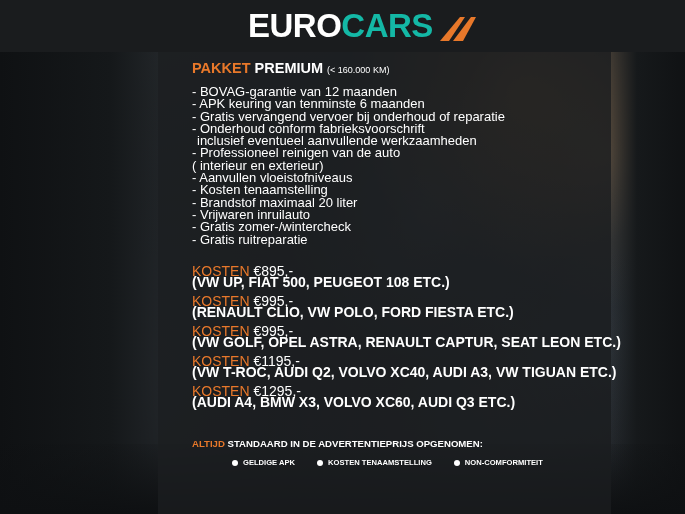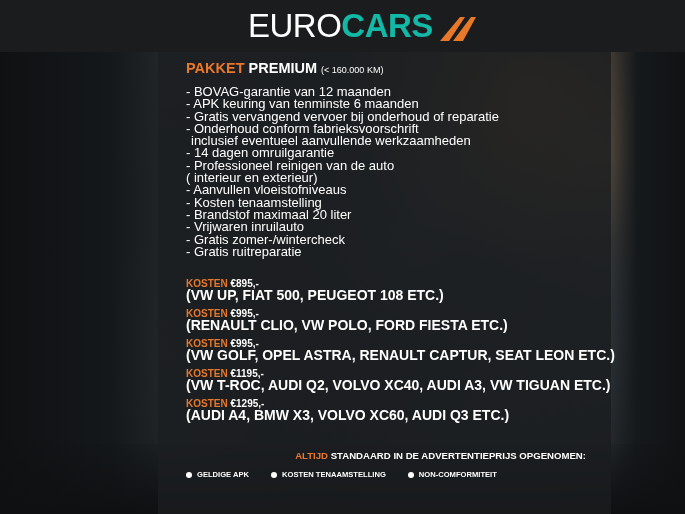--- a/index.html
+++ b/index.html
@@ -74,41 +74,41 @@
     left: 248px;
     top: 9px;
     display: flex;
     align-items: center;
     height: 34px;
     white-space: nowrap;
   }
   .logo .euro {
     color: #ffffff;
     font-size: 33px;
-    font-weight: 400;
+    font-weight: 700;
     letter-spacing: -0.5px;
     line-height: 34px;
   }
   .logo .cars {
     color: #14b8a6;
     font-size: 33px;
     font-weight: 700;
     letter-spacing: -0.5px;
     line-height: 34px;
   }
   .logo .swoosh {
     position: relative;
     width: 40px;
     height: 26px;
     margin-left: 5px;
     margin-top: 5px;
   }
   .content {
     position: absolute;
-    left: 186px;
+    left: 192px;
     top: 60px;
     width: 400px;
   }
   .pkg-title {
     font-size: 14.5px;
     line-height: 17px;
     margin-bottom: 7px;
     white-space: nowrap;
   }
   .pkg-title .word1 {
@@ -138,23 +138,23 @@
   ul.features li.indented {
     padding-left: 5px;
   }
   .prices {
     margin-top: 20px;
   }
   .price-block {
     margin-bottom: 7px;
   }
   .price-line {
-    font-size: 10px;
+    font-size: 14px;
     line-height: 11.5px;
-    font-weight: 700;
+    font-weight: 400;
     white-space: nowrap;
   }
   .price-line .kosten {
     color: #e8782a;
   }
   .price-line .amount {
     color: #ffffff;
   }
   .models {
     color: #ffffff;
@@ -164,31 +164,31 @@
     white-space: nowrap;
   }
   .footer {
     margin-top: 28px;
   }
   .footer-title {
     font-size: 9.6px;
     line-height: 13px;
     font-weight: 700;
     white-space: nowrap;
-    text-align: right;
   }
   .footer-title .altijd {
     color: #e8782a;
   }
   .footer-title .rest {
     color: #ffffff;
   }
   .bullets {
     display: flex;
     margin-top: 8px;
+    margin-left: 40px;
   }
   .bullet {
     display: flex;
     align-items: center;
     margin-right: 22px;
     white-space: nowrap;
   }
   .bullet .dot {
     width: 6px;
     height: 6px;
@@ -236,21 +236,20 @@
       <span class="word2">PREMIUM</span>
       <span class="kms">(&lt; 160.000 KM)</span>
     </div>
 
     <ul class="features">
       <li>- BOVAG-garantie van 12 maanden</li>
       <li>- APK keuring van tenminste 6 maanden</li>
       <li>- Gratis vervangend vervoer bij onderhoud of reparatie</li>
       <li>- Onderhoud conform fabrieksvoorschrift</li>
       <li class="indented">inclusief eventueel aanvullende werkzaamheden</li>
-      <li>- 14 dagen omruilgarantie</li>
       <li>- Professioneel reinigen van de auto</li>
       <li>( interieur en exterieur)</li>
       <li>- Aanvullen vloeistofniveaus</li>
       <li>- Kosten tenaamstelling</li>
       <li>- Brandstof maximaal 20 liter</li>
       <li>- Vrijwaren inruilauto</li>
       <li>- Gratis zomer-/wintercheck</li>
       <li>- Gratis ruitreparatie</li>
     </ul>
 

